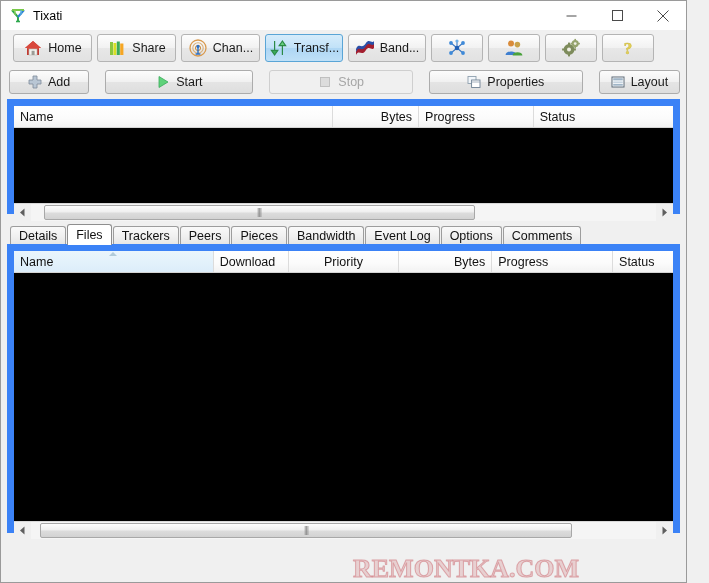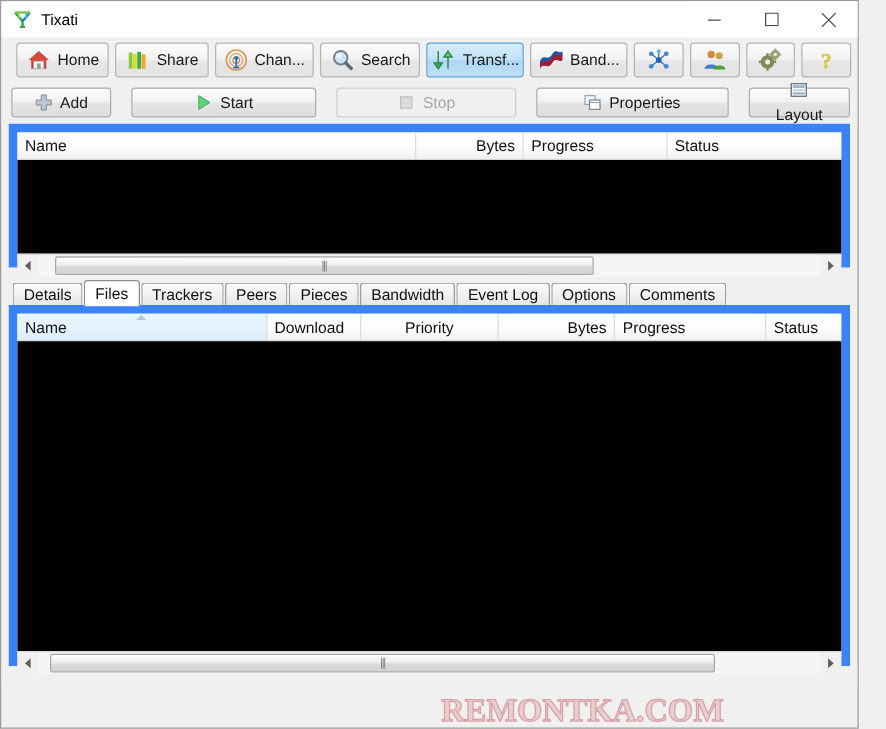--- a/index.html
+++ b/index.html
@@ -83,21 +83,21 @@
     display:flex;align-items:center;justify-content:center;gap:6px;
     font-size:12.5px;color:#1a1a1a;
     box-sizing:border-box;white-space:nowrap;
   }
   .abtn .ico{width:14px;height:14px;flex:0 0 14px;position:relative;}
   .abtn.w-add{width:85px;}
   .abtn.w-start{width:157px;}
   .abtn.w-stop{width:152px;}
   .abtn.w-remove{width:165px;}
   .abtn.w-props{width:163px;}
-  .abtn.w-layout{width:86px;flex-direction:column;}
+  .abtn.w-layout{width:86px;}
   .abtn.disabled{color:#a6a6a6;border-color:#cfcfcf;background:#f0f0f0;}
   .abtn.hover{
     background:linear-gradient(to bottom,#e9f6fd 0%,#d5edfb 48%,#bfe2f7 52%,#d2ecfb 100%);
     border:1px solid #6fb3de;
   }
 
   
   .panel{
     margin:0 6px;
     border:7px solid #3b82f6;
@@ -270,30 +270,20 @@
           <circle cx="10" cy="10" r="8" fill="none" stroke="#d99a4e" stroke-width="1.3"></circle>
           <circle cx="10" cy="10" r="5.2" fill="none" stroke="#d9b07a" stroke-width="1.1"></circle>
           <circle cx="10" cy="10" r="2.6" fill="none" stroke="#c98b3c" stroke-width="1"></circle>
           <path d="M10 9 L10 16 M7.6 16 L12.4 16" stroke="#2b6fc4" stroke-width="1.4" fill="none"></path>
           <circle cx="10" cy="8.4" r="1.6" fill="#2b6fc4"></circle>
         </svg>
       </span>
       <span class="lbl">Chan...</span>
     </div>
 
-    <div class="tbtn w-search">
-      <span class="ico">
-        <svg width="20" height="20" viewBox="0 0 20 20">
-          <circle cx="8.6" cy="8.2" r="5.4" fill="#cfe3f2" stroke="#6f7f8c" stroke-width="1.5"></circle>
-          <circle cx="7" cy="6.6" r="2.4" fill="#eaf4fb" opacity=".85"></circle>
-          <path d="M12.6 12.4 L17 16.8" stroke="#5a6873" stroke-width="2.6" stroke-linecap="round"></path>
-        </svg>
-      </span>
-      <span class="lbl">Search</span>
-    </div>
 
     <div class="tbtn w-transf selected">
       <span class="ico">
         <svg width="20" height="20" viewBox="0 0 20 20">
           <path d="M5.6 3 L5.6 13 M5.6 17 L2.4 12.4 L8.8 12.4 Z" fill="#3aab5a" stroke="#2c8a46" stroke-width="1.2"></path>
           <path d="M13.4 17 L13.4 7 M13.4 3 L10.2 7.6 L16.6 7.6 Z" fill="#66d07f" stroke="#2c8a46" stroke-width="1.2"></path>
         </svg>
       </span>
       <span class="lbl">Transf...</span>
     </div>

